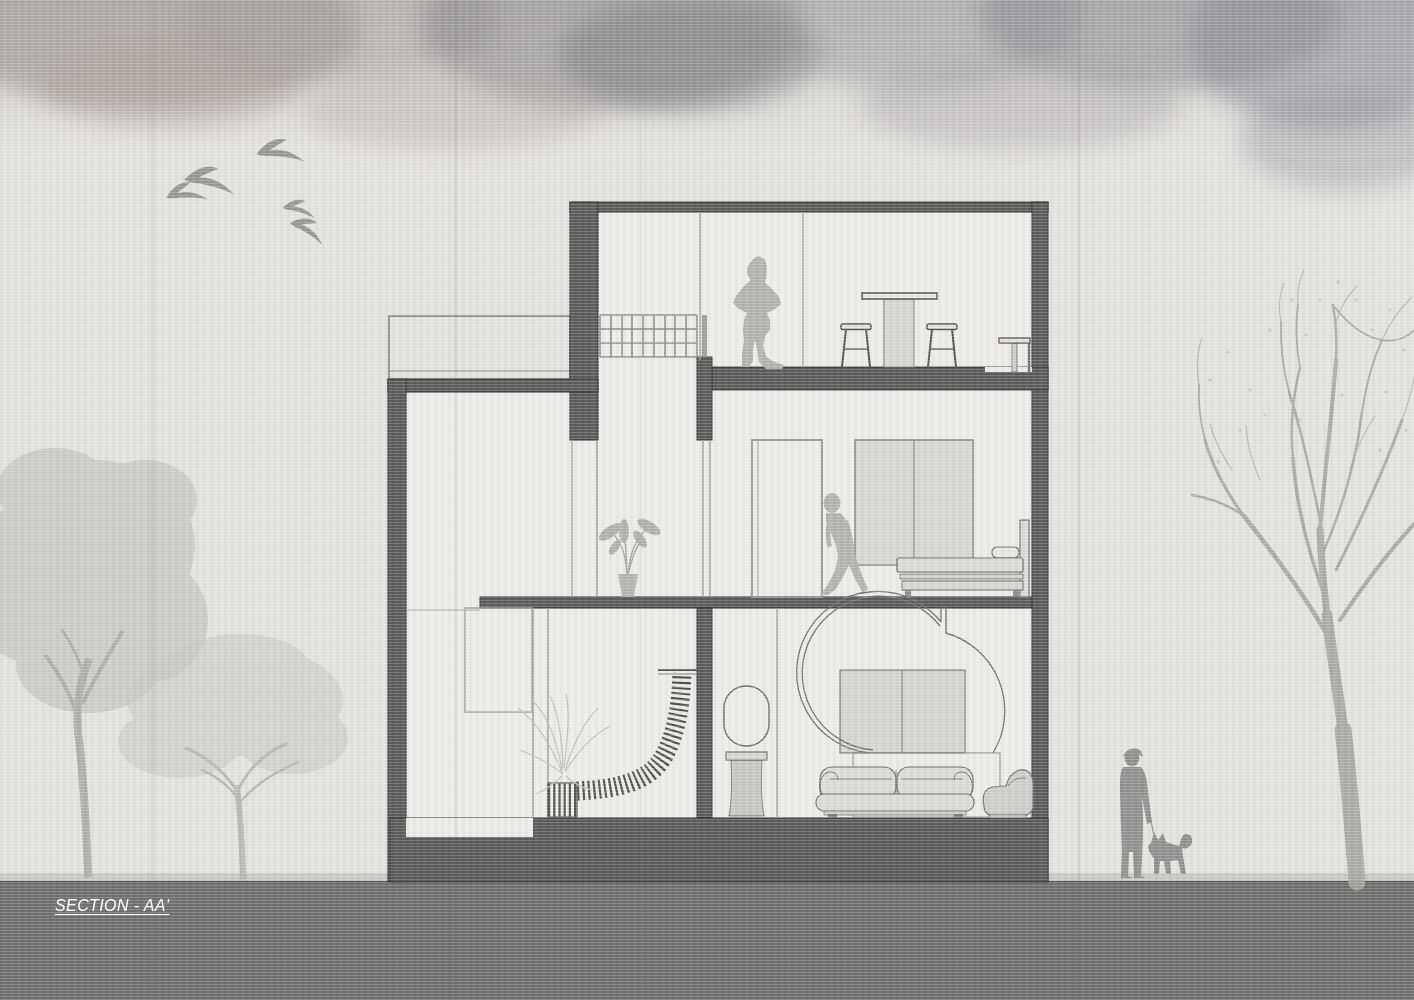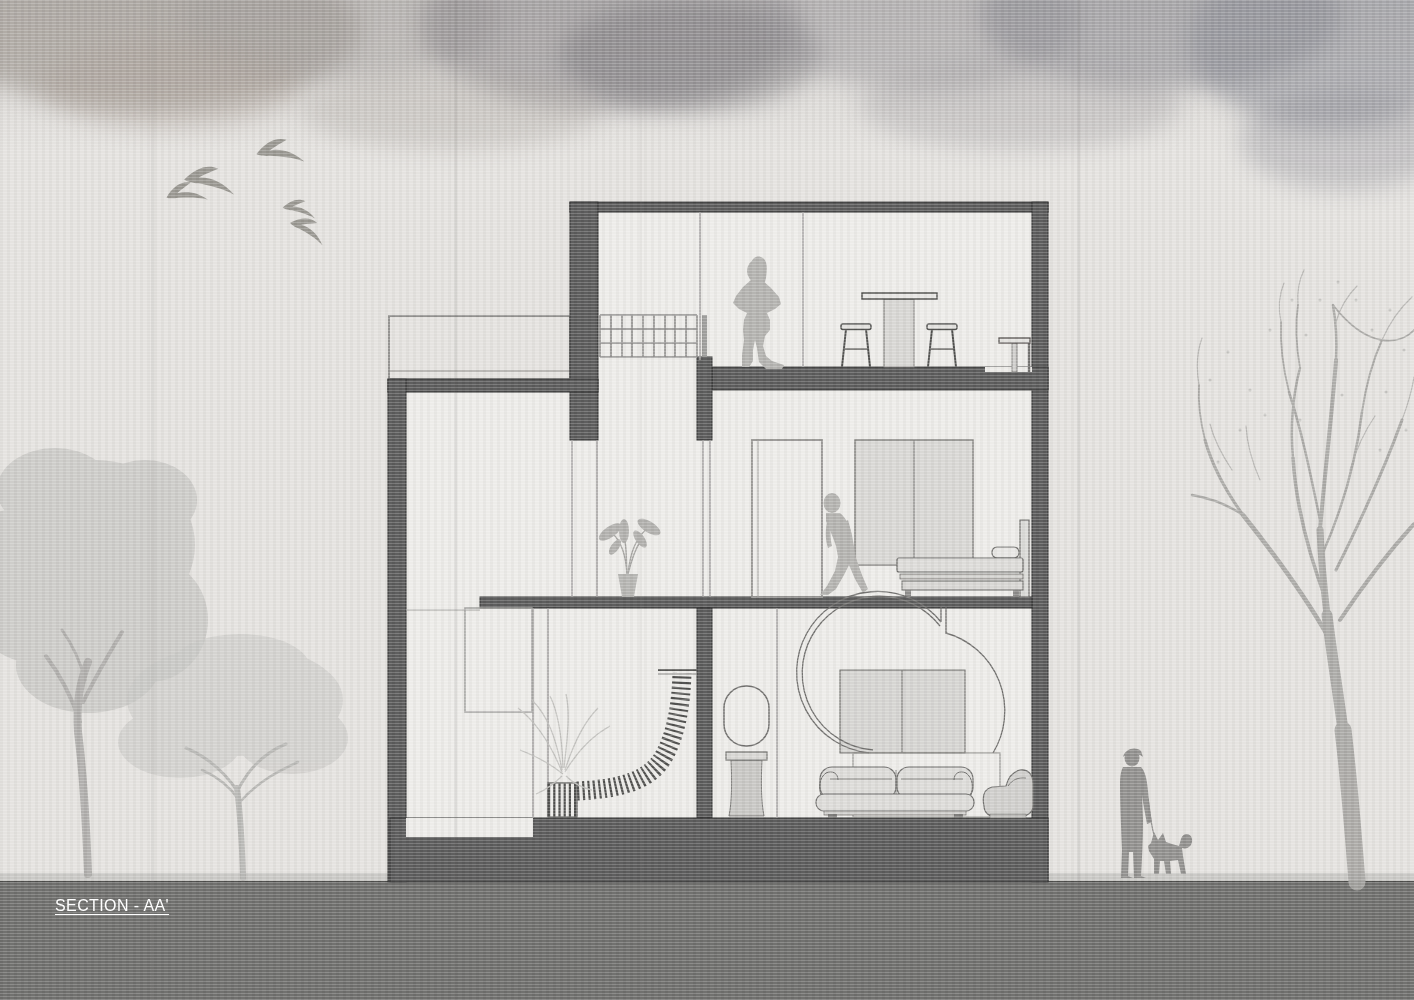--- a/index.html
+++ b/index.html
@@ -5,21 +5,21 @@
   :root{
     --paper:#e4e2df; --wall:#585858; --wall-outline:#2d2d2c; --interior:#edece9;
     --line:#a3a2a0; --grid:#8d8c8a; --furniture-fill:#dcdbd8; --furniture-stroke:#6f6e6c;
     --occupant:#b2b1ae; --entourage:#8f8e8c; --bird:#97958f; --tree-light:#b9b8b5;
     --tree-lighter:#c7c6c3; --branch:#a4a3a0; --ground:#6c6c6a; --ground-edge:#c9c8c5;
     --title-text:#ffffff;
   }
   html,body{margin:0;padding:0;background:#9a9a98;}
   #canvas{position:relative;width:1414px;height:1000px;overflow:hidden;
     background:var(--paper);font-family:"Liberation Sans", sans-serif;}
-  .abs{position:absolute;}
+  .abs{position:absolute;font-style:italic;}
   .cloud{position:absolute;border-radius:50%;filter:blur(11px);pointer-events:none;}
   #sky-wash{left:0;top:0;width:1414px;height:150px;
     background:linear-gradient(180deg, rgba(160,156,153,.38), rgba(160,156,153,.12) 60%, transparent);}
   #ground-strip{left:0;top:873px;width:1414px;height:9px;background:var(--ground-edge);}
   #ground-band{left:0;top:881px;width:1414px;height:119px;background:var(--ground);
     border-top:1px solid #4b4b49;}
   #section-title{left:55px;top:897px;z-index:30;color:var(--title-text);
     font-size:16px;letter-spacing:.4px;text-decoration:underline;text-underline-offset:3px;}
   svg{position:absolute;left:0;top:0;}
   .tex{position:absolute;left:0;top:0;width:1414px;height:1000px;pointer-events:none;z-index:20;}

